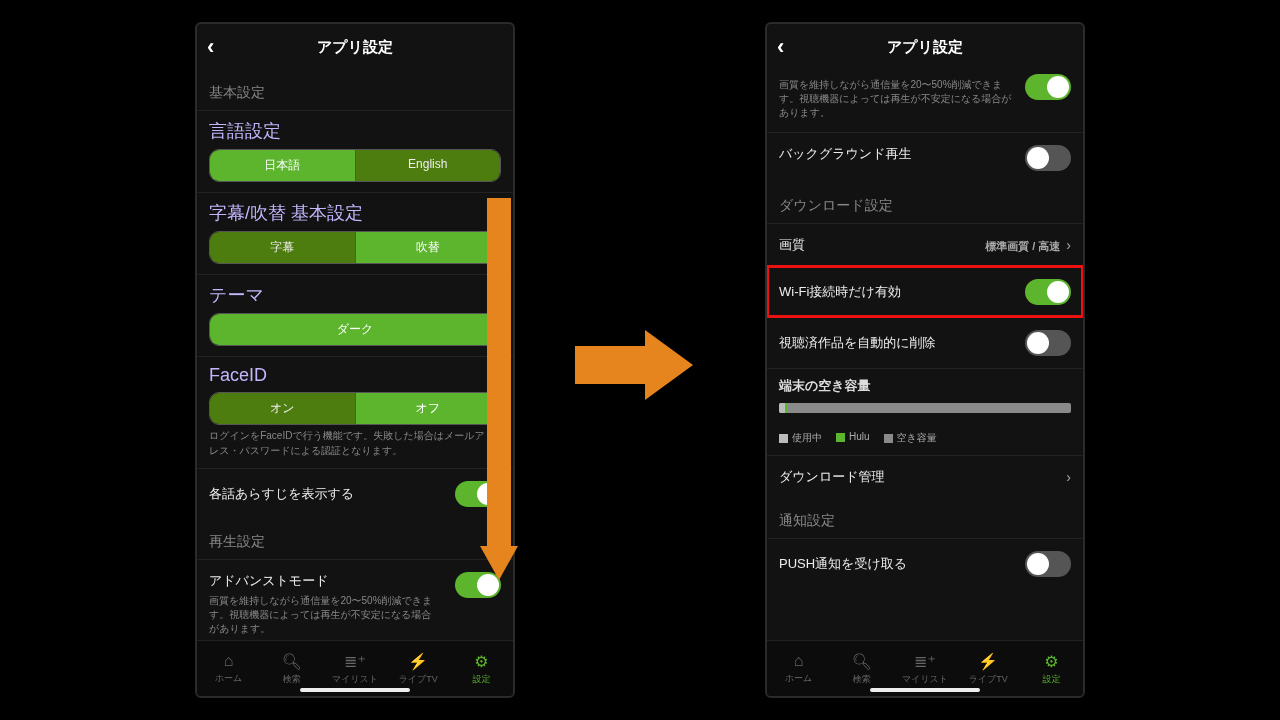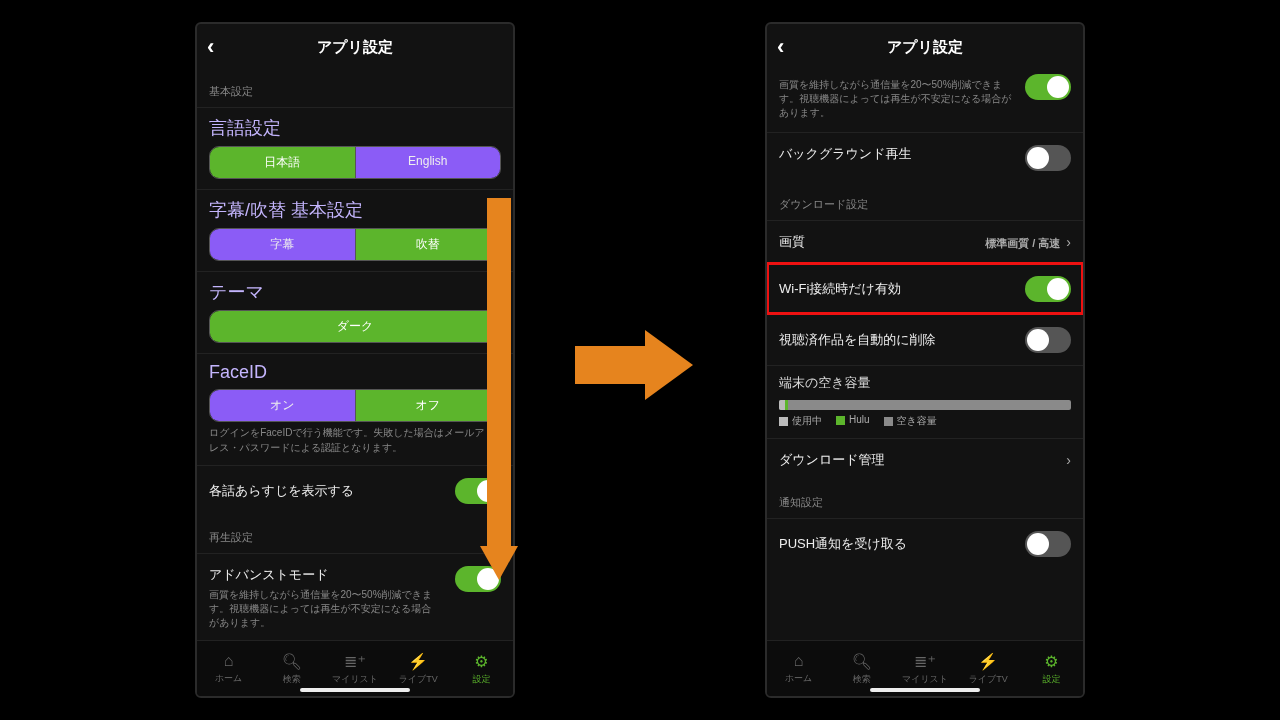--- a/index.html
+++ b/index.html
@@ -31,34 +31,34 @@
   .back {
     position: absolute; left: 10px; top: 50%; transform: translateY(-50%);
     font-size: 22px; color: #fff;
   }
   .content {
     position: absolute; top: 46px; bottom: 56px; left:0; right:0;
     overflow: hidden;
     padding: 0;
   }
   .section-title {
-    font-size: 11px; color: #888;
+    font-size: 14px; color: #888;
     padding: 14px 12px 8px;
   }
   .row {
     padding: 8px 12px 10px;
     border-top: 1px solid #222;
   }
   .row-label { font-size: 18px; color: #c4b5fd; margin-bottom: 6px; }
   .seg {
     display: flex; width: 100%; border:1px solid #555; border-radius: 10px; overflow: hidden;
   }
   .seg > div {
     flex:1; text-align:center; font-size:12px; padding:7px 0;
-    background:#8b5cf6; color:#eee;
+    background:#4d7c0f; color:#eee;
   }
   .seg > div.active { background:#5cb52c; color:#fff; }
   .seg > div + div { border-left:1px solid #555; }
   .desc { font-size:10px; color:#888; line-height:1.45; margin-top:4px; }
 
   .item {
     display:flex; align-items:center; justify-content:space-between;
     padding:12px 12px;
     border-top:1px solid #222;
     font-size:13px; color:#eee;
@@ -77,21 +77,21 @@
   .chev { color:#aaa; font-size:14px; }
   .val  { color:#aaa; font-size:11px; margin-right:6px;font-weight:bold; }
 
   .highlight { outline:3px solid #e11; outline-offset:-2px;align-items:center; }
 
   .storage-bar {
     height:10px; width:100%; background:#8a8a8a; position:relative; margin-top:8px; border-radius:2px; overflow:hidden;
   }
   .storage-bar .used { position:absolute; left:0; top:0; bottom:0; width:2%; background:#bbb; }
   .storage-bar .app  { position:absolute; left:2%; top:0; bottom:0; width:1%; background:#5cb52c; }
-  .legend { font-size:10px; color:#aaa; margin-top:4px; display:flex; gap:14px; }
+  .legend { font-size:10px; color:#aaa; margin-top:18px; display:flex; gap:14px; }
   .legend span::before { content:""; display:inline-block; width:9px; height:9px; margin-right:4px; vertical-align:middle; }
   .legend .l1::before { background:#bbb; }
   .legend .l2::before { background:#5cb52c; }
   .legend .l3::before { background:#8a8a8a; }
 
   .tabbar {
     position:absolute; bottom:0; left:0; right:0; height:56px;
     display:flex; background:#0c0c0c; border-top:1px solid #222;
   }
   .tab { flex:1; display:flex; flex-direction:column; align-items:center; justify-content:center; gap:2px; }
@@ -252,21 +252,21 @@
     </div>
 
     <div class="item">
       <span>視聴済作品を自動的に削除</span>
       <div class="toggle">
           <div class="knob"></div>
         </div>
     </div>
 
     <div class="row" style="border-top:1px solid #222;">
-      <div style="font-size:13px;">端末の空き容量</div>
+      <div style="font-size:13px;font-weight:bold;">端末の空き容量</div>
       <div class="storage-bar">
         <div class="used"></div>
           <div class="app"></div>
       </div>
       <div class="legend">
         <span class="l1">使用中</span>
         <span class="l2">Hulu</span>
         <span class="l3">空き容量</span>
       </div>
     </div>

